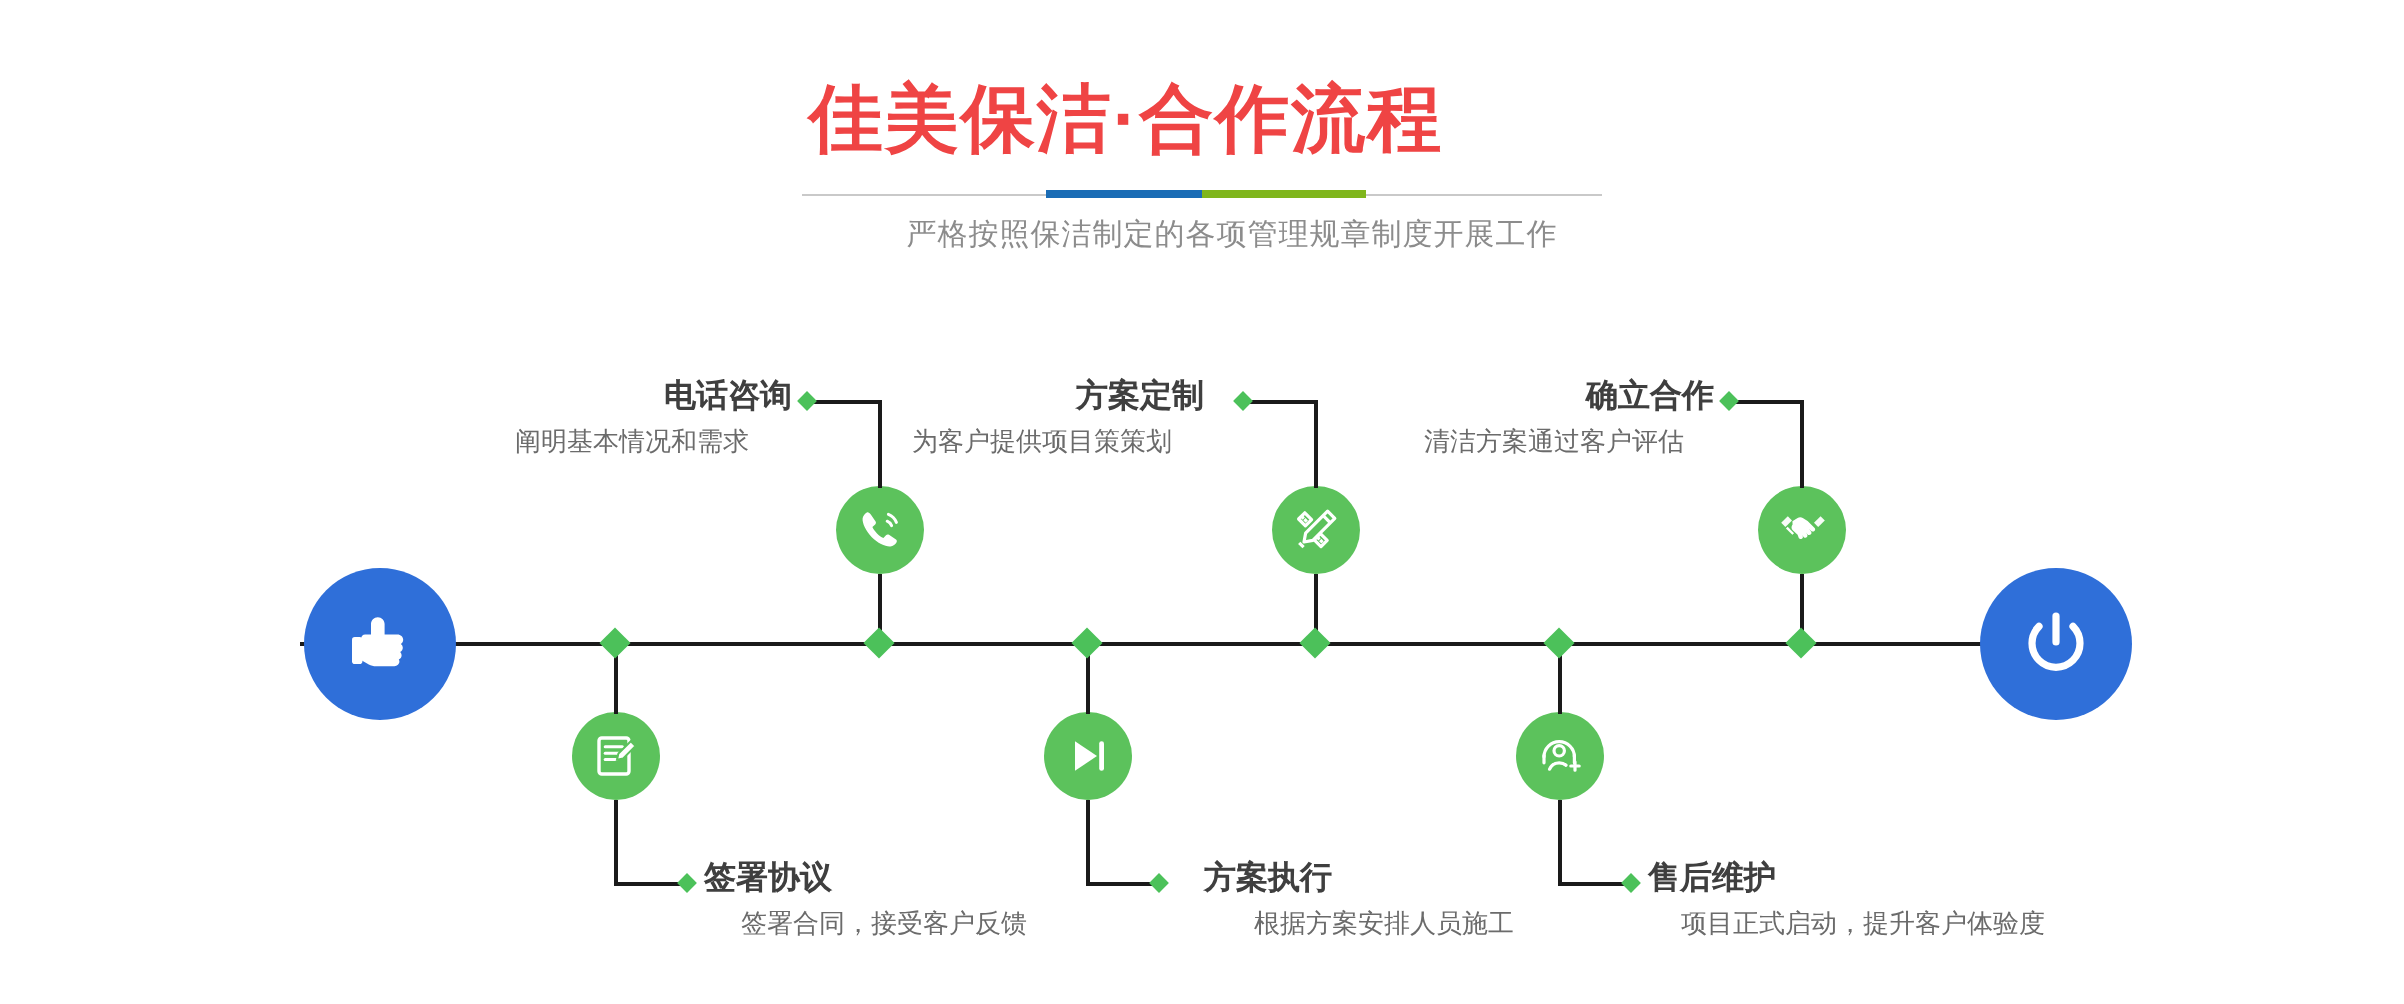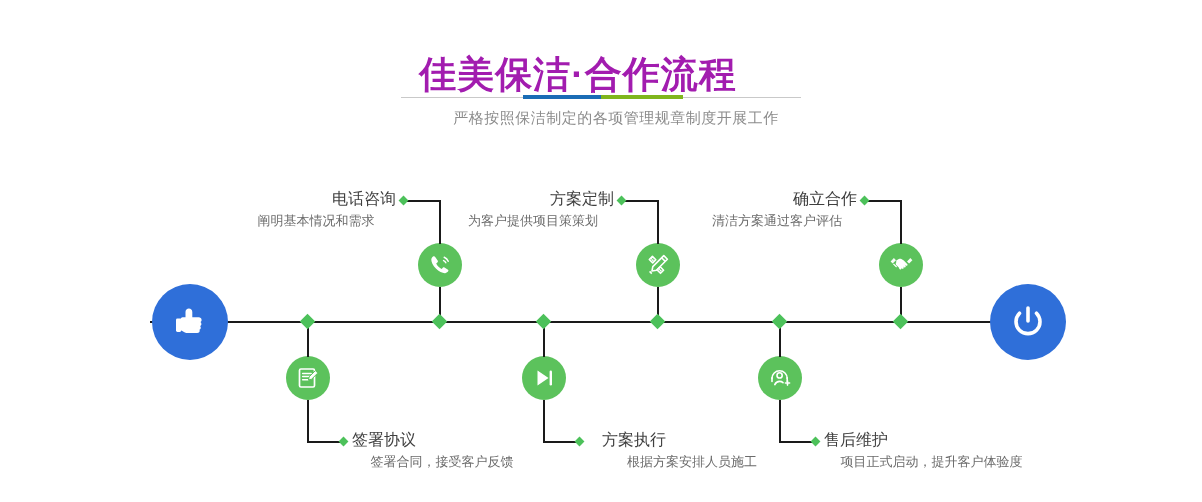--- a/index.html
+++ b/index.html
@@ -8,24 +8,24 @@
     background:#ffffff;
     font-family:"Liberation Sans","DejaVu Sans",sans-serif;
     overflow:hidden;
     position:relative;
   }
   #stage{position:relative;width:1202px;height:502px;}
 
   
   .header{position:absolute;left:0;top:0;width:1202px;text-align:center;}
   .title{
-    margin:16px;padding:0;
+    margin:1px;padding:0;
     position:absolute;left:0;top:36px;width:1124px;
     font-size:37px;line-height:46px;font-weight:bold;
-    color:#a21caf;letter-spacing:1px;
+    color:#ef4444;letter-spacing:1px;
   }
   .divider{
     position:absolute;left:401px;top:95px;width:400px;height:4px;
   }
   .divider .grayline{
     position:absolute;left:0;top:1.5px;width:400px;height:1px;background:#c9c9c9;
   }
   .divider .seg-blue{
     position:absolute;left:122px;top:0px;width:78px;height:4px;background:#1a6cb5;
   }
@@ -59,21 +59,21 @@
   .diamond{
     position:absolute;width:11px;height:11px;background:#4cc15a;
     transform:rotate(45deg);
   }
   .tipdiamond{
     position:absolute;width:7px;height:7px;background:#4cc15a;
     transform:rotate(45deg);
   }
 
   .lbl{position:absolute;white-space:nowrap;}
-  .lbl .l1{font-size:16px;line-height:22px;color:#3f3f3f;}
+  .lbl .l1{font-size:16px;line-height:22px;color:#3f3f3f;font-weight:bold;}
   .lbl .l2{font-size:13px;line-height:22px;color:#6b6b6b;}
   .lbl.top{text-align:right;}
   .lbl.bot{text-align:left;}
   .lbl.top .l2{text-align:center;}
   .lbl.bot .l2{text-align:center;}
 </style>
 </head>
 <body>
 
 <div id="stage">
@@ -144,21 +144,21 @@
           <path d="M13.6 16.5l1.2 1.2M15.1 18l1.2 1.2"></path>
         </g>
       </svg>
     </span>
   </div>
   <div class="stem" style="left:657px;top:200px;height:44px;"></div>
   <div class="stem" style="left:657px;top:287px;height:36px;"></div>
   <div class="elbow-h" style="left:622px;top:200px;width:36px;"></div>
   <div class="tipdiamond" style="left:618px;top:197px;"></div>
   <div class="diamond" style="left:652px;top:316px;"></div>
-  <div class="lbl top" style="left:452px;top:188px;width:162px;">
+  <div class="lbl top" style="left:440px;top:188px;width:162px;">
     <div class="l1">方案定制</div>
     <div class="l2">为客户提供项目策策划</div>
   </div>
 
   <div class="node" style="left:879px;top:243px;">
     <span>
       <svg width="26" height="26" viewBox="0 0 26 26" aria-hidden="true">
         <g fill="#ffffff">
           <path d="M2.6 9.4l3.3-3.3 2.1 2.1-3.3 3.3z" opacity=".95"></path>
           <path d="M21.1 11.5l3.3-3.3-2.1-2.1-3.3 3.3z" opacity=".95"></path>

